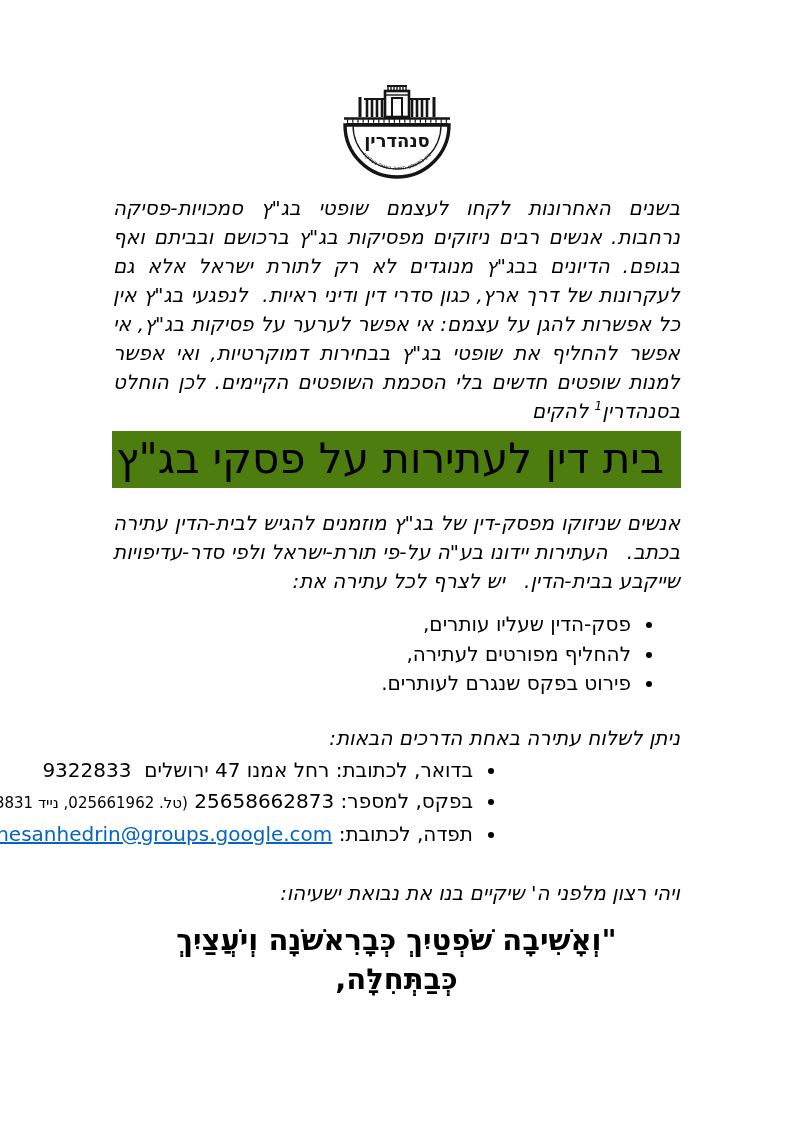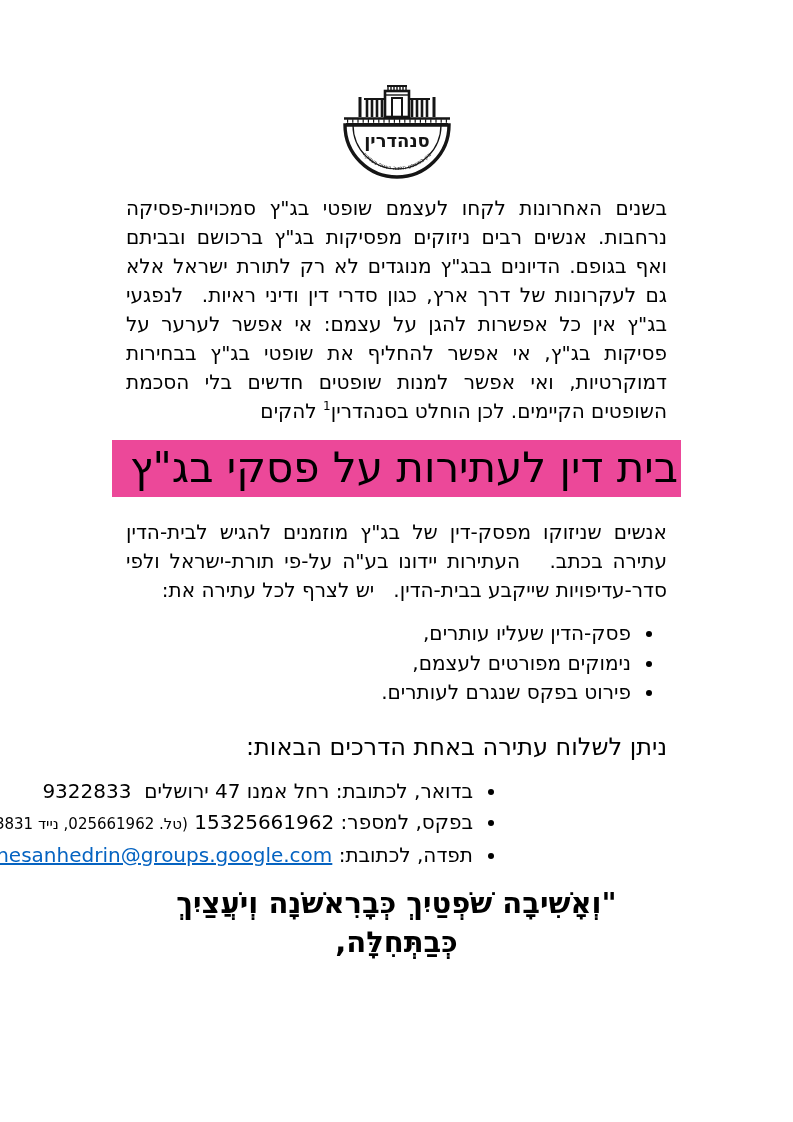--- a/index.html
+++ b/index.html
@@ -4,36 +4,36 @@
 <style>
   html,body{margin:0;padding:0;background:#fff;}
   body{
     width:793px;height:1122px;overflow:hidden;
     font-family:"DejaVu Sans","Liberation Sans",sans-serif;
     color:#000;direction:rtl;
   }
   .page{width:793px;height:1122px;box-sizing:border-box;padding:0 112px;}
   .logo-wrap{text-align:center;padding-top:84px;line-height:0;}
   .logo-wrap svg{display:inline-block;}
-  p{margin:14px;}
+  p{margin:1px;font-style:italic;}
   .body-text{
     font-size:20px;line-height:29px;text-align:justify;
     white-space:pre-wrap;margin-top:12px;
   }
   sup.ref{font-size:12px;line-height:0;vertical-align:super;}
   .headline{
-    margin-top:5px;background:#ec4899;
+    margin-top:5px;background:#4d7c0f;
     font-size:42px;line-height:55px;height:57px;
-    padding:0 3px;white-space:nowrap;
+    padding:0 17px;white-space:nowrap;
   }
   .invitation{margin-top:21px;}
   ul{margin:0;list-style:disc;}
   .attachments{margin-top:14px;padding:0 48px 0 0;font-size:20px;}
   .attachments li{line-height:29.5px;padding-right:2px;text-align:right;}
-  .send-intro{font-size:24px;line-height:29px;margin-top:25px;white-space:pre-wrap;}
+  .send-intro{font-size:20px;line-height:29px;margin-top:25px;white-space:pre-wrap;}
   .methods{margin-top:2px;padding:0 206px 0 0;font-size:20px;}
   .methods li{line-height:31px;padding-right:2px;white-space:nowrap;}
   .method-mail-text{white-space:pre;}
   .fax-note{font-size:15px;}
   a.email{color:#0563c1;text-decoration:underline;}
   .blessing{font-size:20px;line-height:29px;margin-top:29px;}
   .quote{
     margin-top:13px;text-align:center;
     font-size:29px;font-weight:bold;line-height:39px;
   }
@@ -82,30 +82,31 @@
   </div>
 
   <p class="body-text"><span>בשנים האחרונות לקחו לעצמם שופטי בג"ץ סמכויות-פסיקה נרחבות. אנשים רבים ניזוקים מפסיקות בג"ץ ברכושם ובביתם ואף בגופם. הדיונים בבג"ץ מנוגדים לא רק לתורת ישראל אלא גם לעקרונות של דרך ארץ, כגון סדרי דין ודיני ראיות.  לנפגעי בג"ץ אין כל אפשרות להגן על עצמם: אי אפשר לערער על פסיקות בג"ץ, אי אפשר להחליף את שופטי בג"ץ בבחירות דמוקרטיות, ואי אפשר למנות שופטים חדשים בלי הסכמת השופטים הקיימים. לכן הוחלט בסנהדרין</span><sup class="ref">1</sup><span> להקים</span></p>
 
   <div class="headline">בית דין לעתירות על פסקי בג"ץ</div>
 
   <p class="body-text invitation">אנשים שניזוקו מפסק-דין של בג"ץ מוזמנים להגיש לבית-הדין עתירה בכתב.   העתירות יידונו בע"ה על-פי תורת-ישראל ולפי סדר-עדיפויות שייקבע בבית-הדין.   יש לצרף לכל עתירה את:</p>
 
   <ul class="attachments">
     <li>פסק-הדין שעליו עותרים,</li>
-    <li>נימוקים מפורטים לעצמם,</li>
+    <li>להחליף מפורטים לעתירה,</li>
     <li>פירוט בפקס שנגרם לעותרים.</li>
   </ul>
 
   <p class="send-intro">ניתן לשלוח עתירה באחת הדרכים הבאות:</p>
 
   <ul class="methods">
     <li><span class="method-mail-text">בדואר, לכתובת: רחל אמנו 47 ירושלים  9322833</span></li>
-    <li><span>בפקס, למספר: 15325661962 </span><span class="fax-note">(טל. 025661962, נייד 0506733831)</span></li>
+    <li><span>בפקס, למספר: 25658662873 </span><span class="fax-note">(טל. 025661962, נייד 0506733831)</span></li>
     <li><span>תפדה, לכתובת: </span><a class="email" href="#">thesanhedrin@groups.google.com</a></li>
   </ul>
 
+  <p class="blessing">ויהי רצון מלפני ה' שיקיים בנו את נבואת ישעיהו:</p>
 
   <div class="quote">
     <div>"וְאָשִׁיבָה שֹׁפְטַיִךְ כְּבָרִאשֹׁנָה וְיֹעֲצַיִךְ כְּבַתְּחִלָּה,</div>
   </div>
 
 </div>
 
 </body></html>

